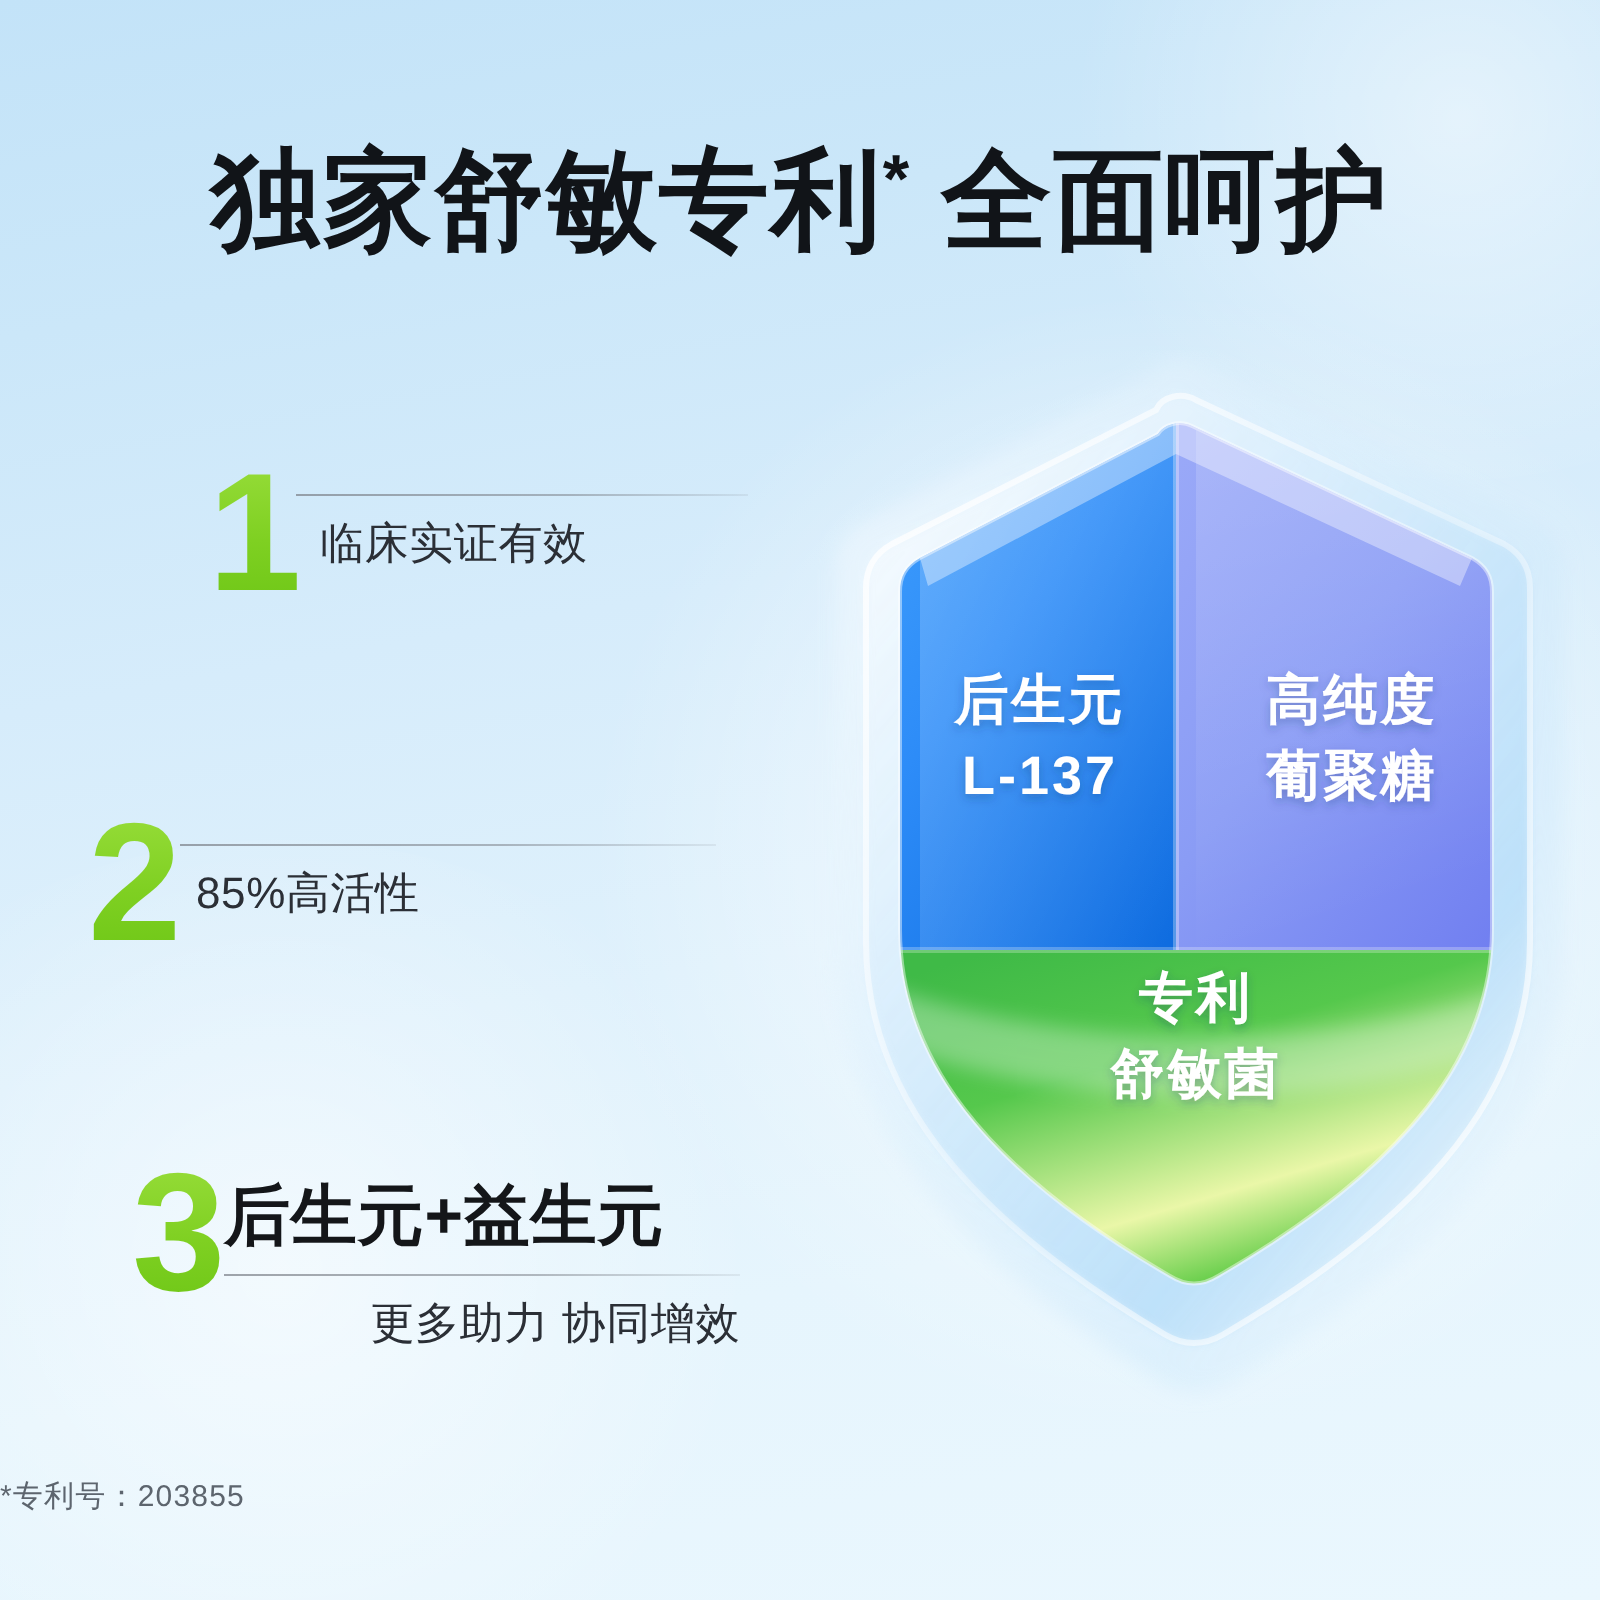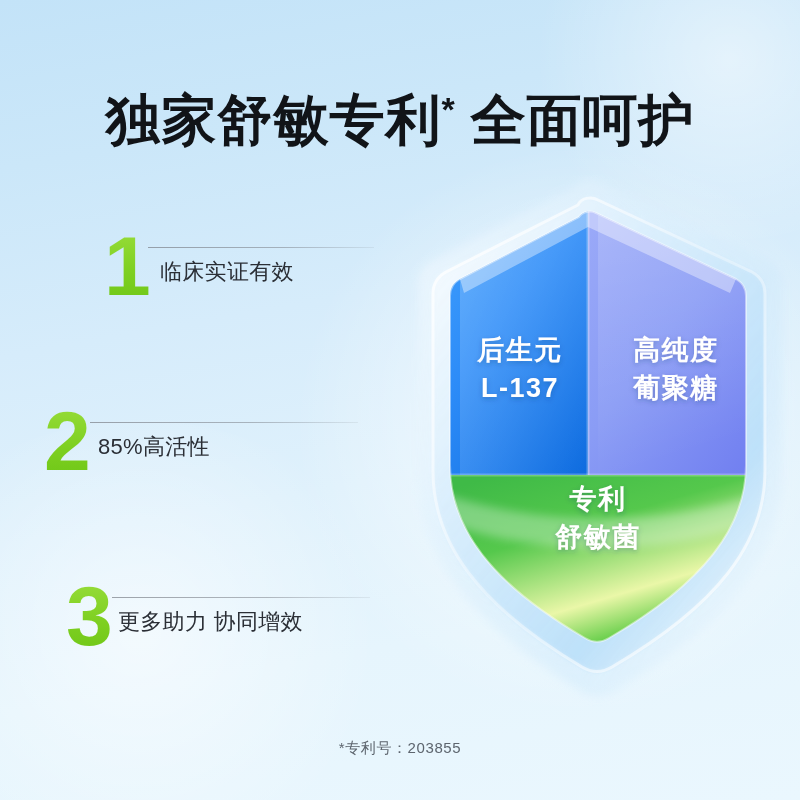--- a/index.html
+++ b/index.html
@@ -45,21 +45,21 @@
   }
   .bg-glow.g3 {
     left: 520px; top: -120px;
     width: 420px; height: 360px;
     background: radial-gradient(circle at 50% 50%, rgba(255,255,255,0.48) 0%, rgba(255,255,255,0) 70%);
   }
 
   
   #headline {
     position: absolute;
-    top: 76px;
+    top: 57px;
     left: 0;
     width: 800px;
     text-align: center;
     font-size: 55px;
     line-height: 66px;
     font-weight: bold;
     letter-spacing: 1px;
     color: #111418;
     white-space: nowrap;
   }
@@ -126,21 +126,21 @@
   #row-1 .sub  { margin-left: 12px; }
 
   #row-2 .num  { left: 44px;  top: 14px; }
   #row-2 .body { left: 90px;  top: 28px; }
   #row-2 .rule { width: 268px; }
   #row-2 .sub  { margin-left: 8px; }
 
   #row-3 .num  { left: 66px;  top: 14px; }
   #row-3 .body { left: 112px; top: 28px; }
   #row-3 .rule { width: 258px; }
-  #row-3 .sub  { margin-left: 6px; }
+  #row-3 .sub  { margin-left: 32px; text-align: right; }
 
   
   #shield-wrap {
     position: absolute;
     left: 400px;
     top: 175px;
     width: 400px;
     height: 540px;
   }
   #shield-wrap svg { display: block; }
@@ -152,21 +152,20 @@
     font-size: 27px;
     letter-spacing: 1.5px;
   }
 
   
   #footnote {
     position: absolute;
     left: 0;
     top: 739px;
     width: 800px;
-    text-align: center;
     font-size: 15px;
     letter-spacing: 0.6px;
     color: #5d656e;
   }
 </style>
 </head>
 <body>
 
 <div id="poster">
 
@@ -344,20 +343,21 @@
       <div class="num">2</div>
       <div class="body">
         <div class="rule"></div>
         <div class="sub">85%高活性</div>
       </div>
     </div>
 
     <div class="feature-row" id="row-3">
       <div class="num">3</div>
       <div class="body">
+        <div class="title">后生元+益生元</div>
         <div class="rule"></div>
         <div class="sub">更多助力 协同增效</div>
       </div>
     </div>
 
   </div>
 
   <div id="footnote">*专利号：203855</div>
 
 </div>

